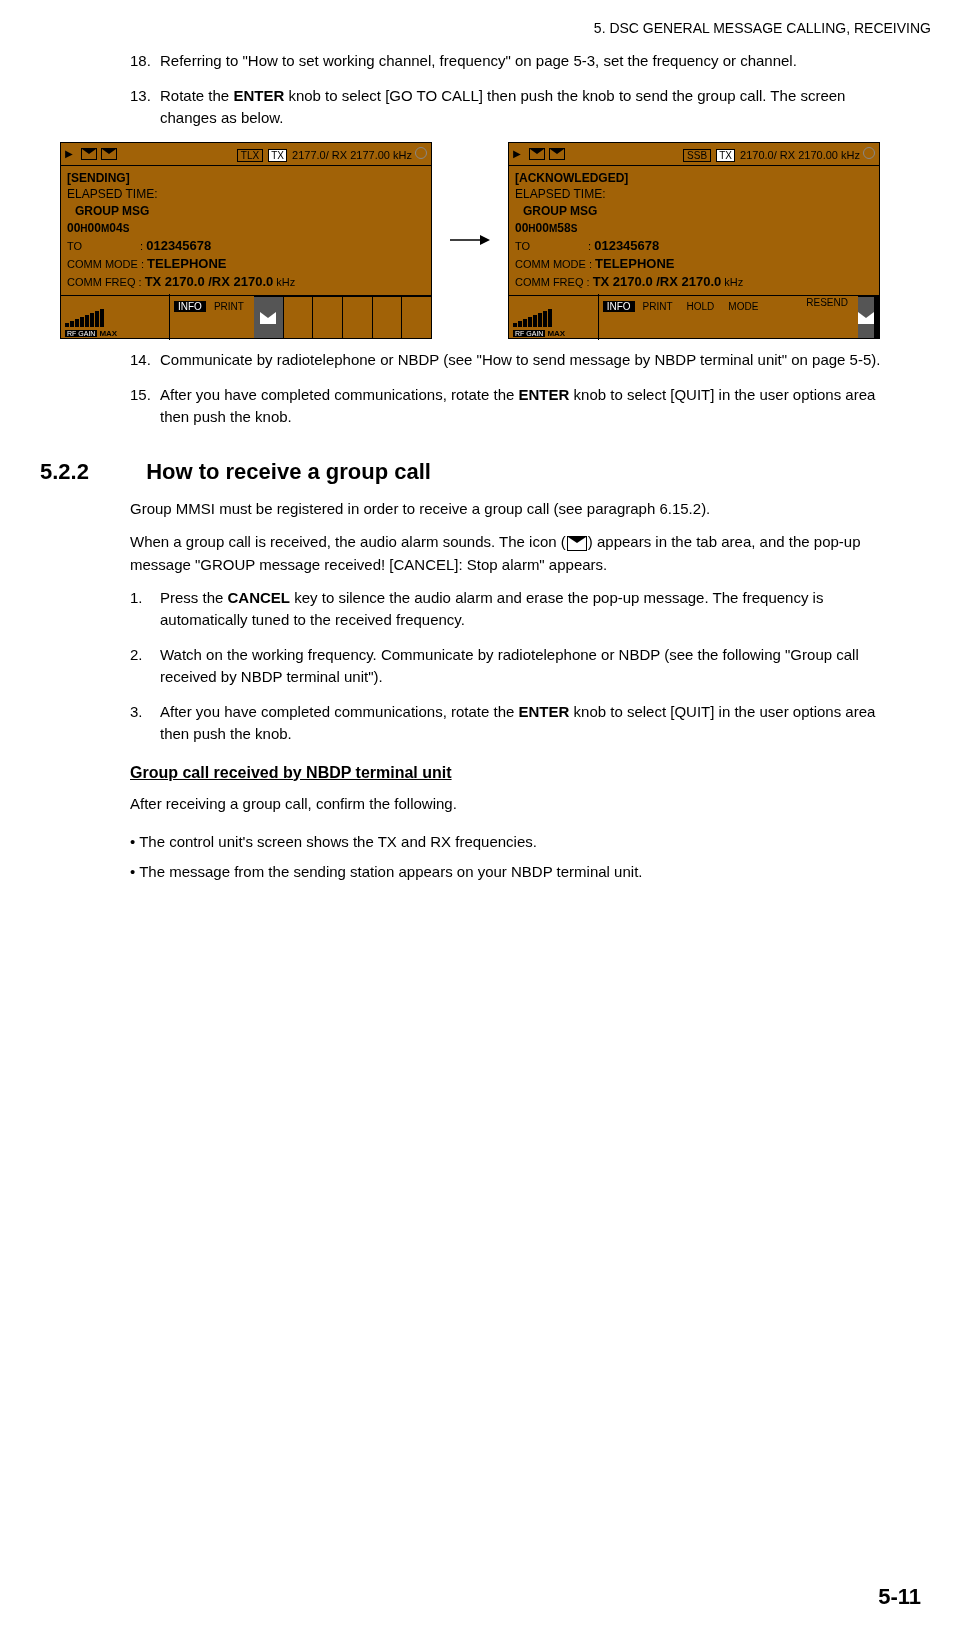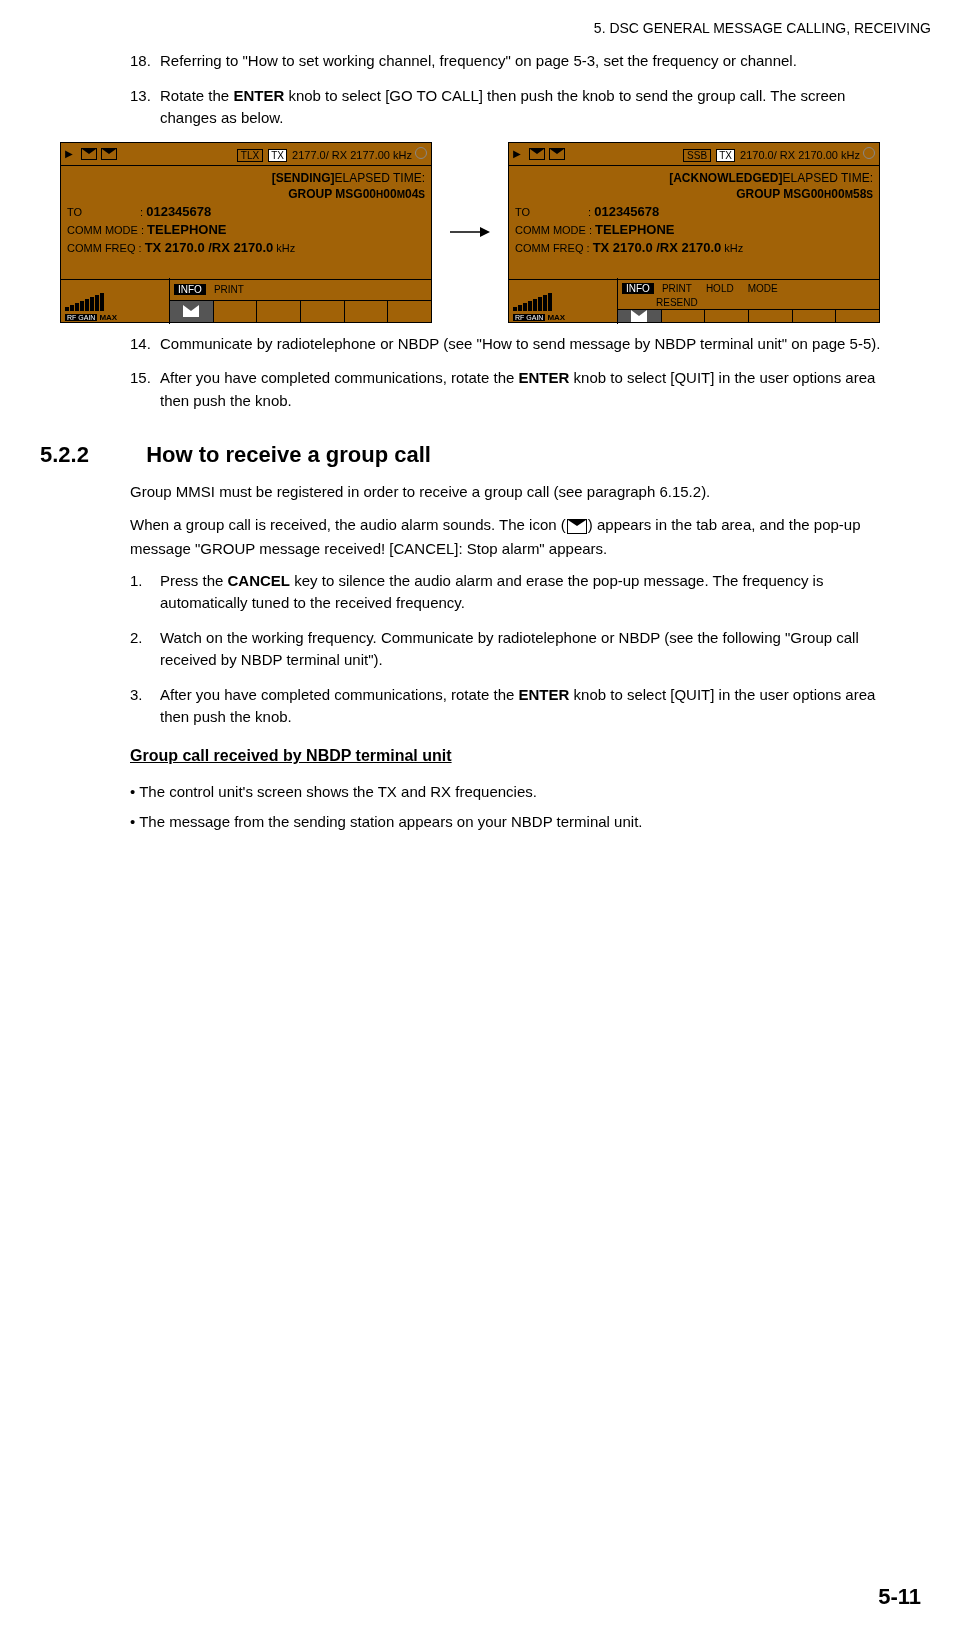--- a/index.html
+++ b/index.html
@@ -104,20 +104,21 @@
   }
   .screen-body {
     padding: 4px 6px;
     min-height: 105px;
     font-size: 12px;
     line-height: 1.4;
   }
   .row-flex {
     display: flex;
     justify-content: flex-end;
+    flex-direction: column;
   }
   .screen-bottom {
     border-top: 1px solid #000;
     display: flex;
     align-items: center;
     height: 42px;
   }
   .signal-block {
     width: 100px;
     border-right: 1px solid #000;
@@ -144,21 +145,21 @@
   }
   .rfgain-badge {
     background: #000;
     color: #fff;
     padding: 0 2px;
     font-size: 7px;
   }
   .options-area {
     flex: 1;
     display: flex;
-    flex-direction: column;
+    flex-direction: row;
     height: 100%;
   }
   .options-labels {
     display: flex;
     font-size: 10px;
     padding: 1px 4px;
     gap: 2px;
     align-items: center;
     height: 18px;
   }
@@ -493,20 +494,21 @@
       </li>
       <li>
         <span class="num">3.</span>
         <span class="txt">
           <span>After you have completed communications, rotate the </span><span class="bold">ENTER</span><span> knob to select [QUIT] in the user options area then push the knob.</span>
         </span>
       </li>
     </ol>
 
     <div class="subhead">Group call received by NBDP terminal unit</div>
+    <p class="para">After receiving a group call, confirm the following.</p>
     <ul class="bullets">
       <li>The control unit's screen shows the TX and RX frequencies.</li>
       <li>The message from the sending station appears on your NBDP terminal unit.</li>
     </ul>
   </div>
 
   <div class="page-num">5-11</div>
 </div>
 
 </body></html>

